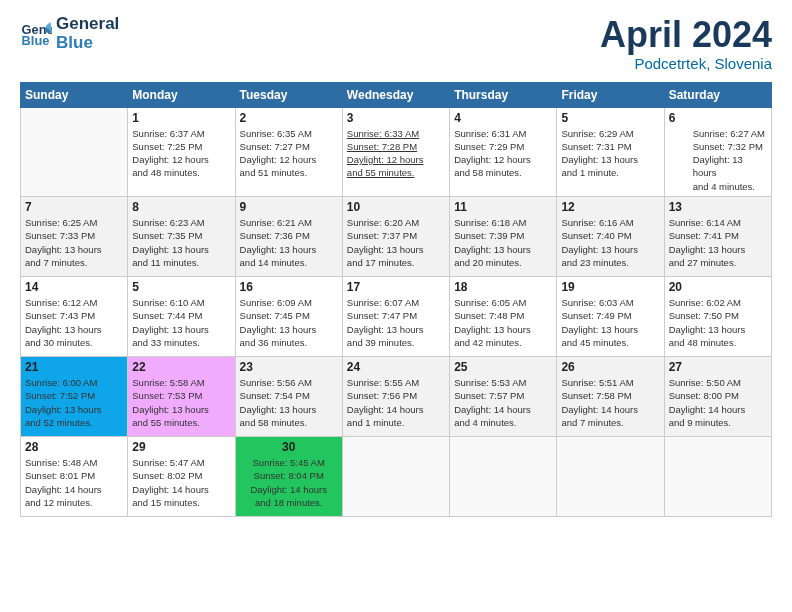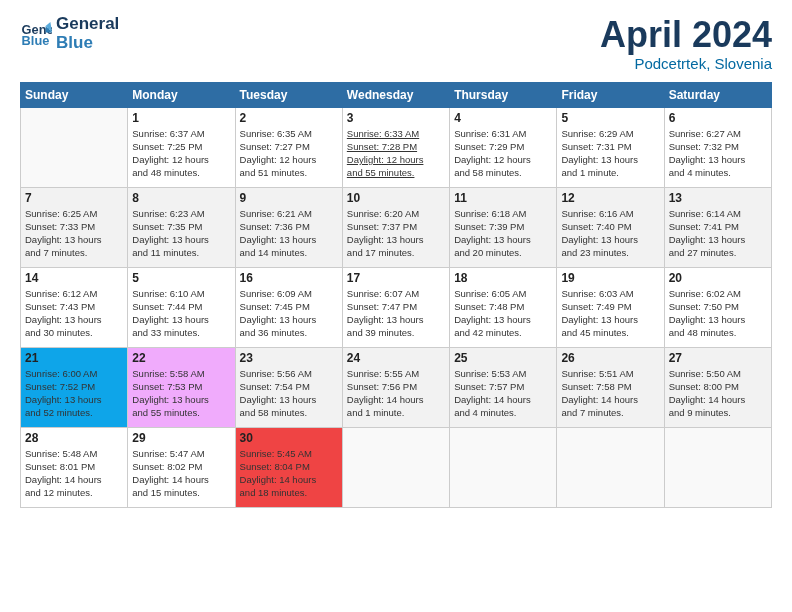--- a/index.html
+++ b/index.html
@@ -155,21 +155,21 @@
           </td>
           <td style="background-color: rgb(255, 255, 255);">
             <span class="day-number">5</span>
             <div class="day-info" style="white-space: pre-line;">Sunrise: 6:29 AM
 Sunset: 7:31 PM
 Daylight: 13 hours
 and 1 minute.</div>
           </td>
           <td style="background-color: rgb(255, 255, 255);">
             <span class="day-number">6</span>
-            <div class="day-info" style="white-space: pre-line;">Sunrise: 6:27 AM
+            <div class="day-info" style="white-space: pre-line; margin-left: 24px;">Sunrise: 6:27 AM
 Sunset: 7:32 PM
 Daylight: 13 hours
 and 4 minutes.</div>
           </td>
         </tr>
         <tr>
           <td style="background-color: rgb(242, 242, 242);">
             <span class="day-number">7</span>
             <div class="day-info" style="white-space: pre-line;">Sunrise: 6:25 AM
 Sunset: 7:33 PM
@@ -329,21 +329,21 @@
 Daylight: 14 hours
 and 12 minutes.</div>
           </td>
           <td style="background-color: rgb(255, 255, 255);">
             <span class="day-number">29</span>
             <div class="day-info" style="white-space: pre-line;">Sunrise: 5:47 AM
 Sunset: 8:02 PM
 Daylight: 14 hours
 and 15 minutes.</div>
           </td>
-          <td style="background-color: #ef4444;">
+          <td style="background-color: #22c55e; text-align: center;">
             <span class="day-number">30</span>
             <div class="day-info" style="white-space: pre-line;">Sunrise: 5:45 AM
 Sunset: 8:04 PM
 Daylight: 14 hours
 and 18 minutes.</div>
           </td>
           <td class="empty" style="background-color: rgb(249, 249, 249);"></td>
           <td class="empty" style="background-color: rgb(249, 249, 249);"></td>
           <td class="empty" style="background-color: rgb(249, 249, 249);"></td>
           <td class="empty" style="background-color: rgb(249, 249, 249);"></td>

